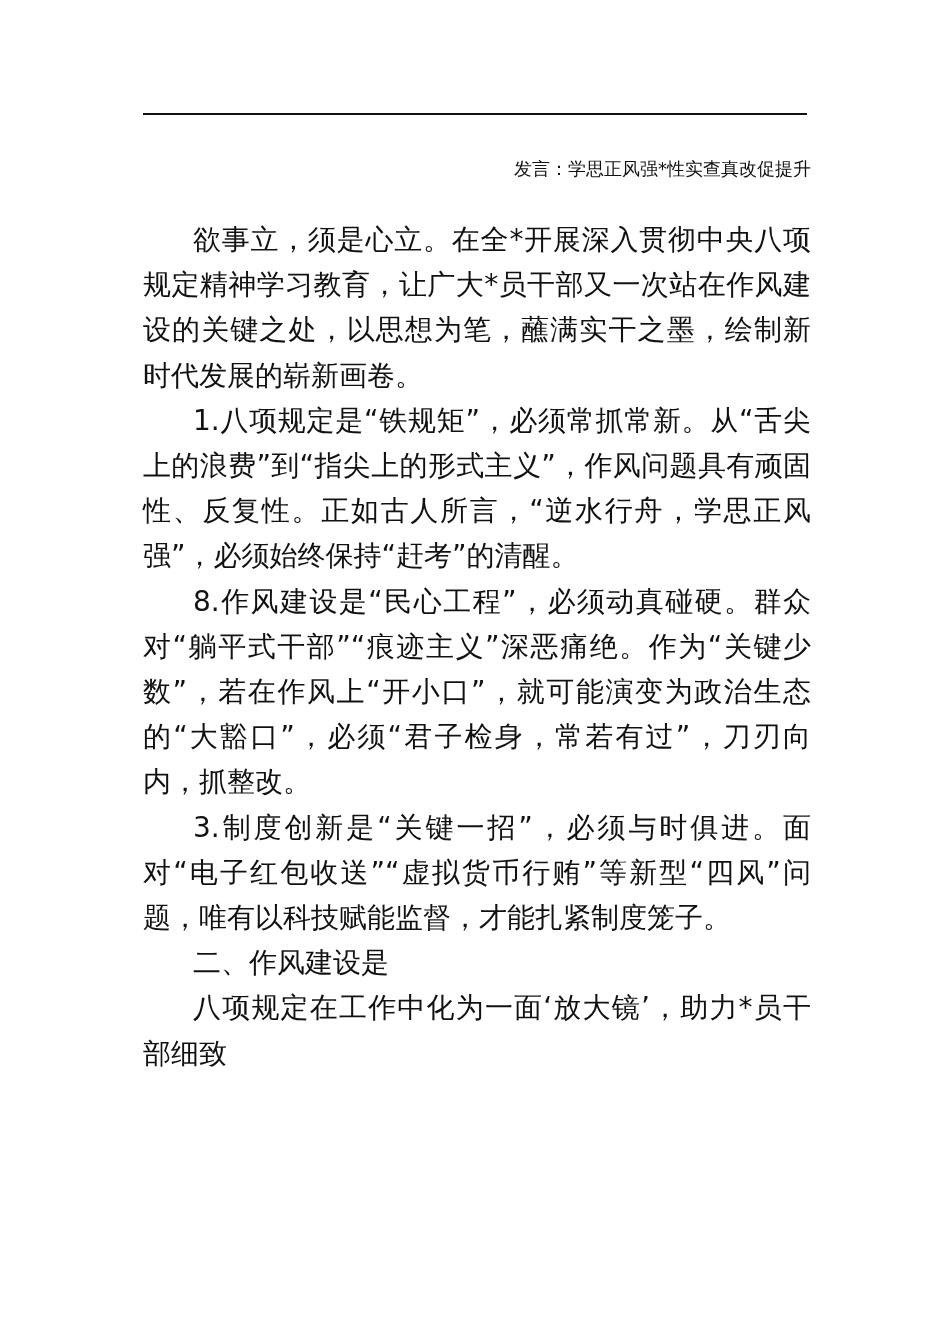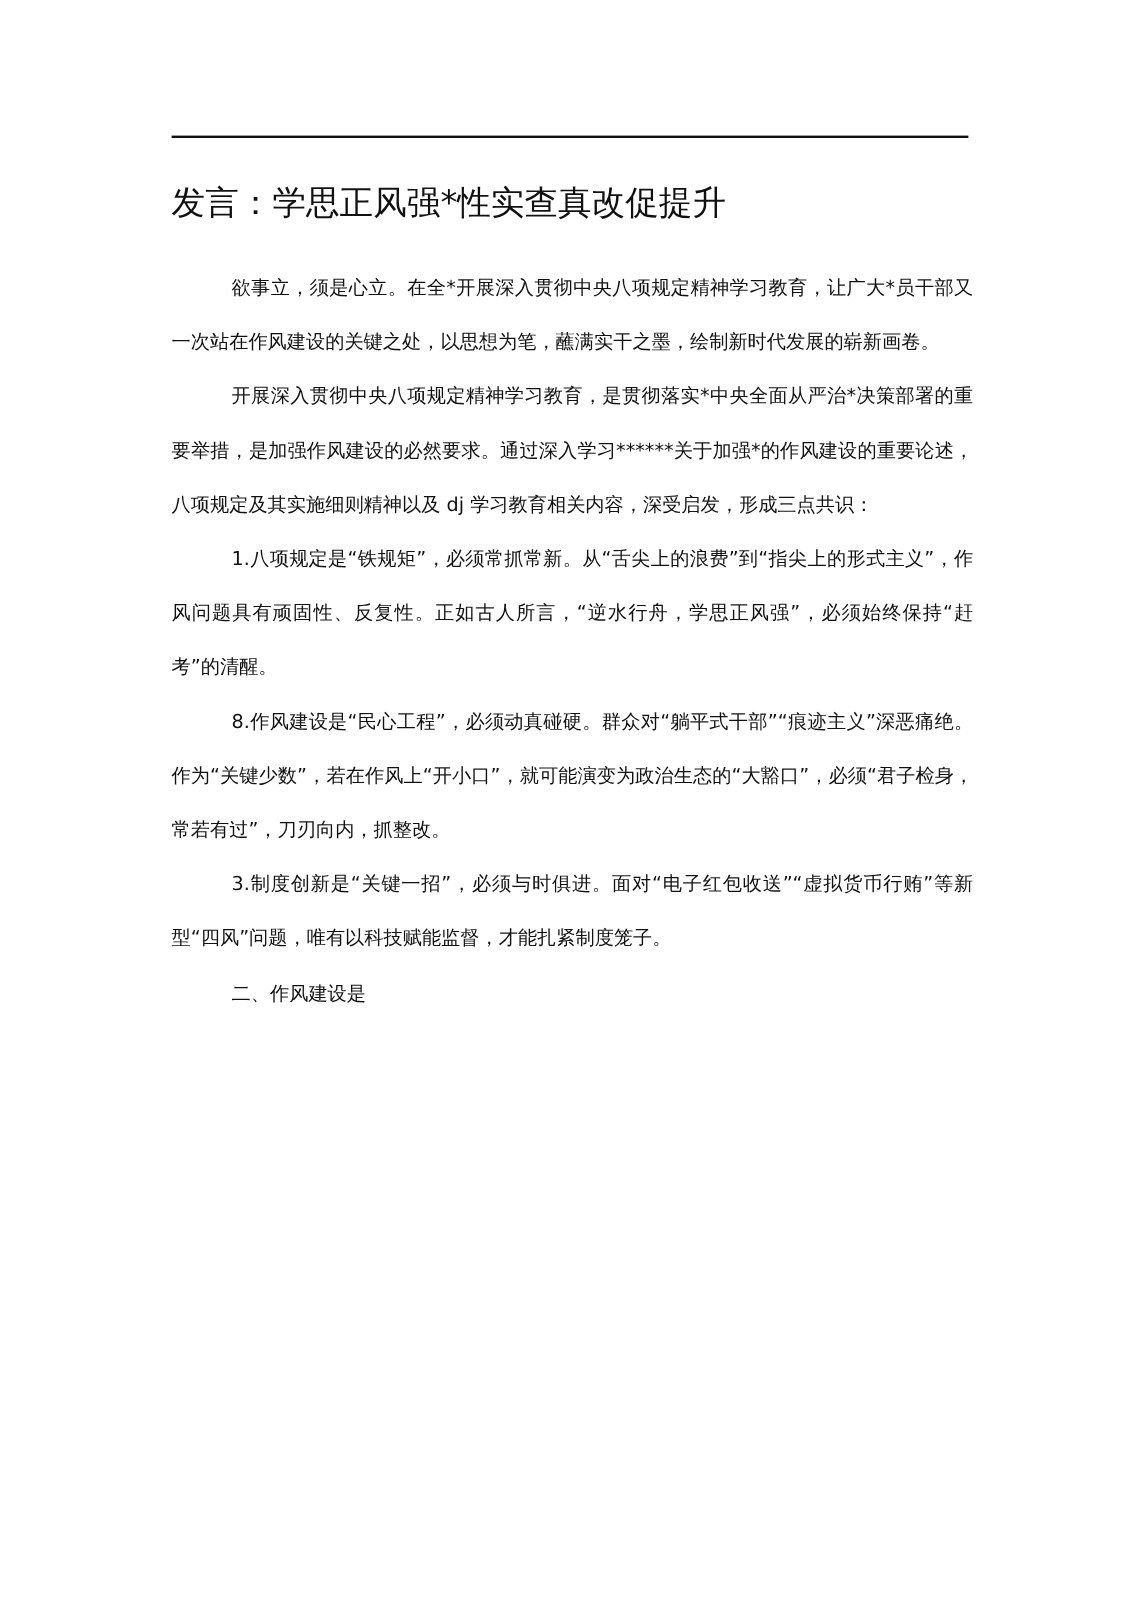--- a/index.html
+++ b/index.html
@@ -1,35 +1,35 @@
 <!DOCTYPE html>
 <html><head>
 <meta charset="utf-8">
 <style>
   html, body { margin: 0; padding: 0; background: #ffffff; }
   body { width: 950px; height: 1344px; position: relative; overflow: hidden;
          font-family: "DejaVu Sans", "Liberation Sans", sans-serif; color: #111111; }
   .rule { position: absolute; left: 143px; top: 113px; width: 664px; height: 2px; background: #111111; }
   .page { position: absolute; left: 143px; top: 145px; width: 668px; }
-  .title { text-align: left; font-size: 28px; line-height: 48px; height: 48px; margin: 0 0 24px 0; font-weight: normal; }
-  p { margin: 0; font-size: 16px; line-height: 45.2px; text-align: justify; text-justify: inter-character; }
+  .title { text-align: right; font-size: 18px; line-height: 48px; height: 48px; margin: 0 0 24px 0; font-weight: normal; }
+  p { margin: 0; font-size: 28px; line-height: 45.2px; text-align: justify; text-justify: inter-character; }
   .indent { text-indent: 50px; }
   b { font-weight: normal; }
 </style>
 </head>
 <body>
 
 <div class="rule"></div>
 
 <div class="page">
   <h1 class="title">发言：学思正风强*性实查真改促提升</h1>
 
   <p class="indent">欲事立，须是心立。在全*开展深入贯彻中央八项规定精神学习教育，让广大*员干部又一次站在作风建设的关键之处，以思想为笔，蘸满实干之墨，绘制新时代发展的崭新画卷。</p>
-  <p class="indent">开展深入贯彻中央八项规定精神学习教育，是贯彻落实*中央全面从严治*决策部署的重要举措，是加强作风建设的必然要求。通过深入学习******关于加强*的作风建设的重要论述，八项规定及其实施细则精神以及 dj 学习教育相关内容，深受启发，形成三点共识：</p>
 
   <p class="indent"><b>1.八项规定是“铁规矩”，必须常抓常新。</b><span>从“舌尖上的浪费”到“指尖上的形式主义”，作风问题具有顽固性、反复性。正如古人所言，“逆水行舟，学思正风强”，必须始终保持“赶考”的清醒。</span></p>
 
   <p class="indent"><b>8.作风建设是“民心工程”，必须动真碰硬。</b><span>群众对“躺平式干部”“痕迹主义”深恶痛绝。作为“关键少数”，若在作风上“开小口”，就可能演变为政治生态的“大豁口”，必须“君子检身，常若有过”，刀刃向内，抓整改。</span></p>
 
   <p class="indent"><b>3.制度创新是“关键一招”，必须与时俱进。</b><span>面对“电子红包收送”“虚拟货币行贿”等新型“四风”问题，唯有以科技赋能监督，才能扎紧制度笼子。</span></p>
 
   <p class="indent">二、作风建设是</p>
+  <p class="indent">八项规定在工作中化为一面‘放大镜’，助力*员干部细致</p>
 </div>
 
 </body></html>

